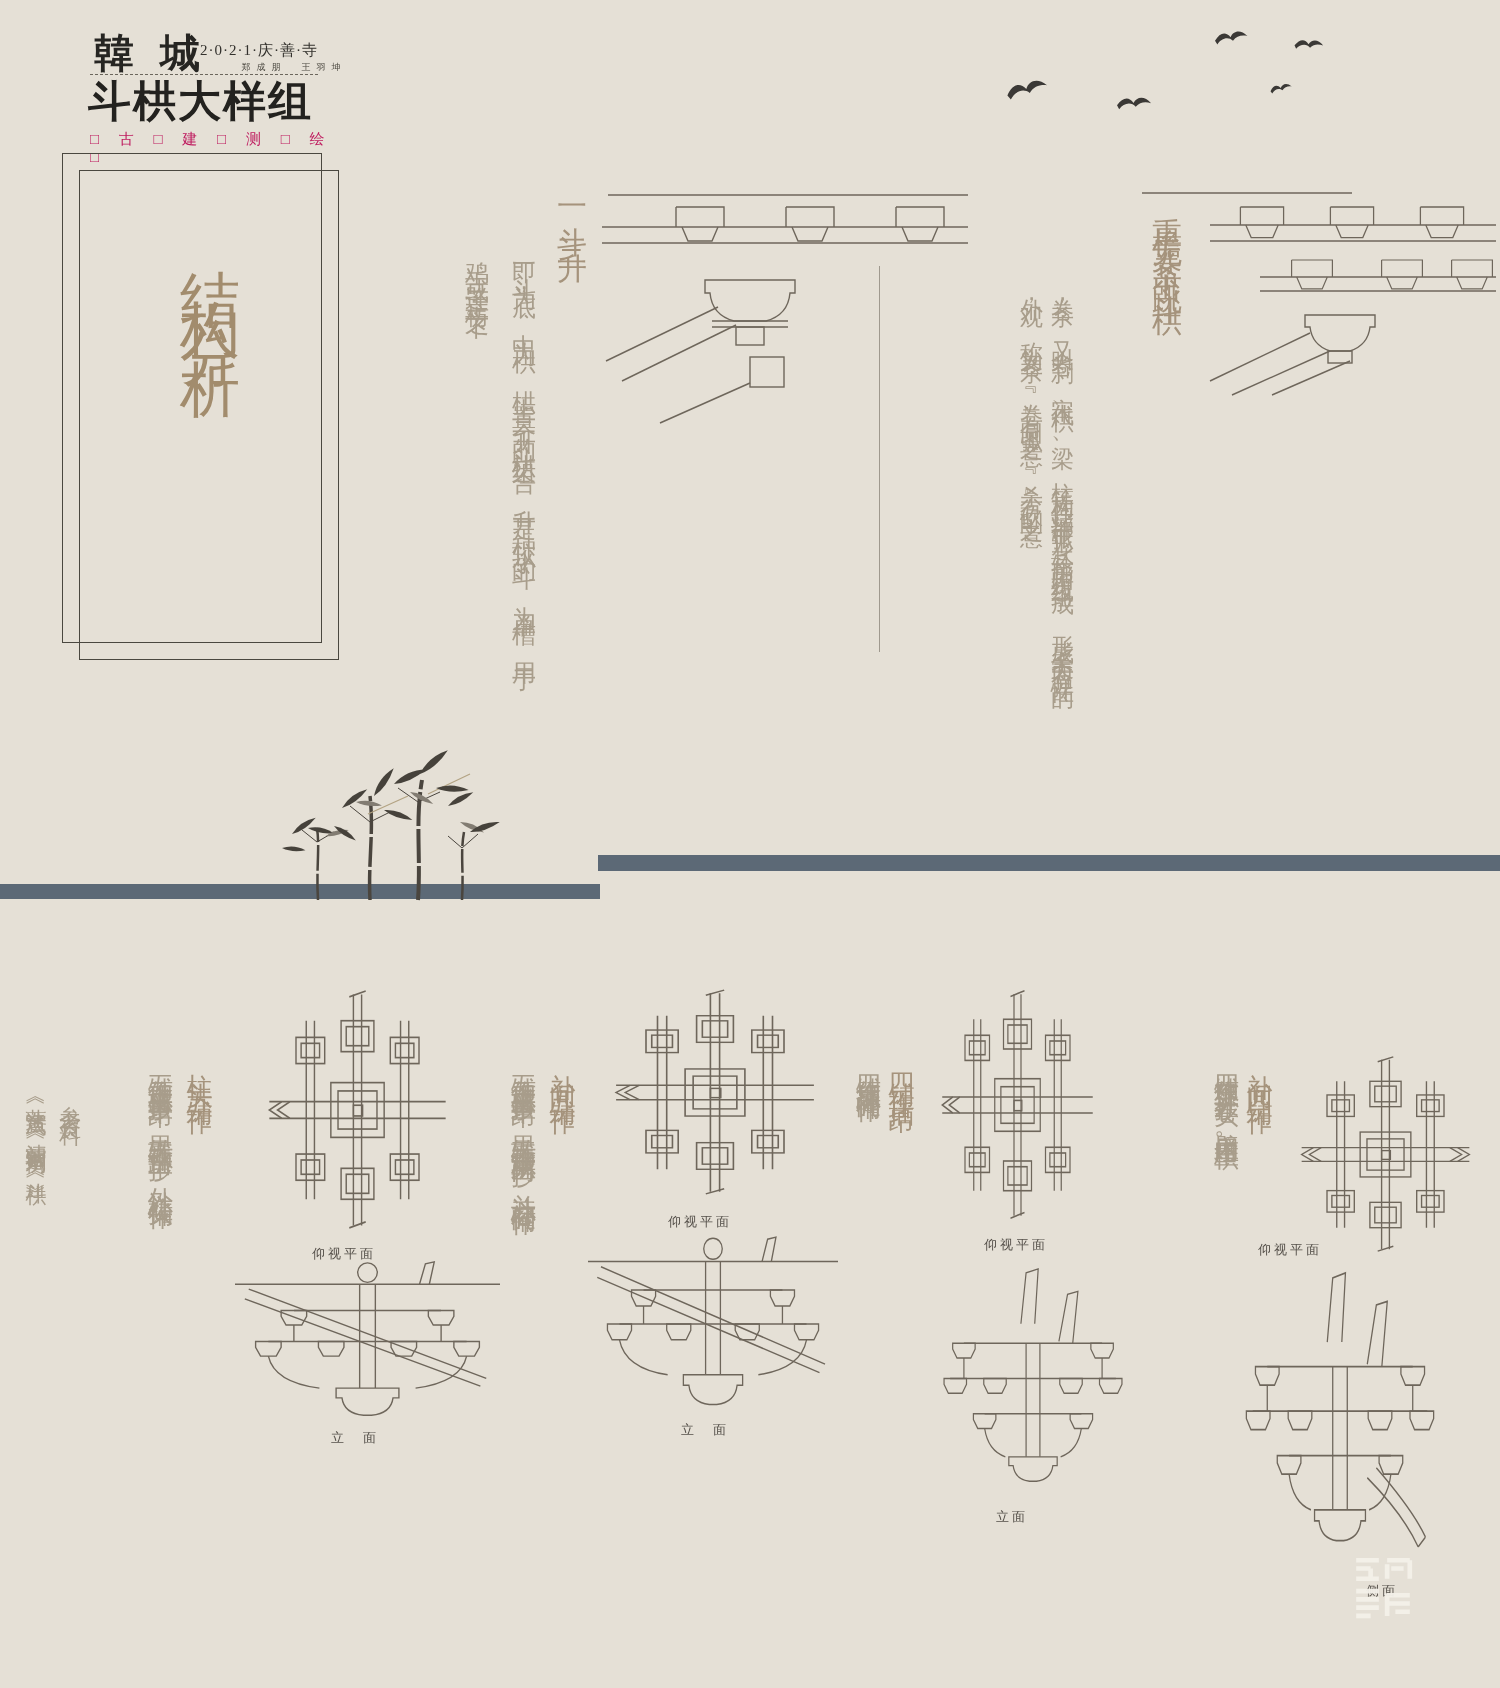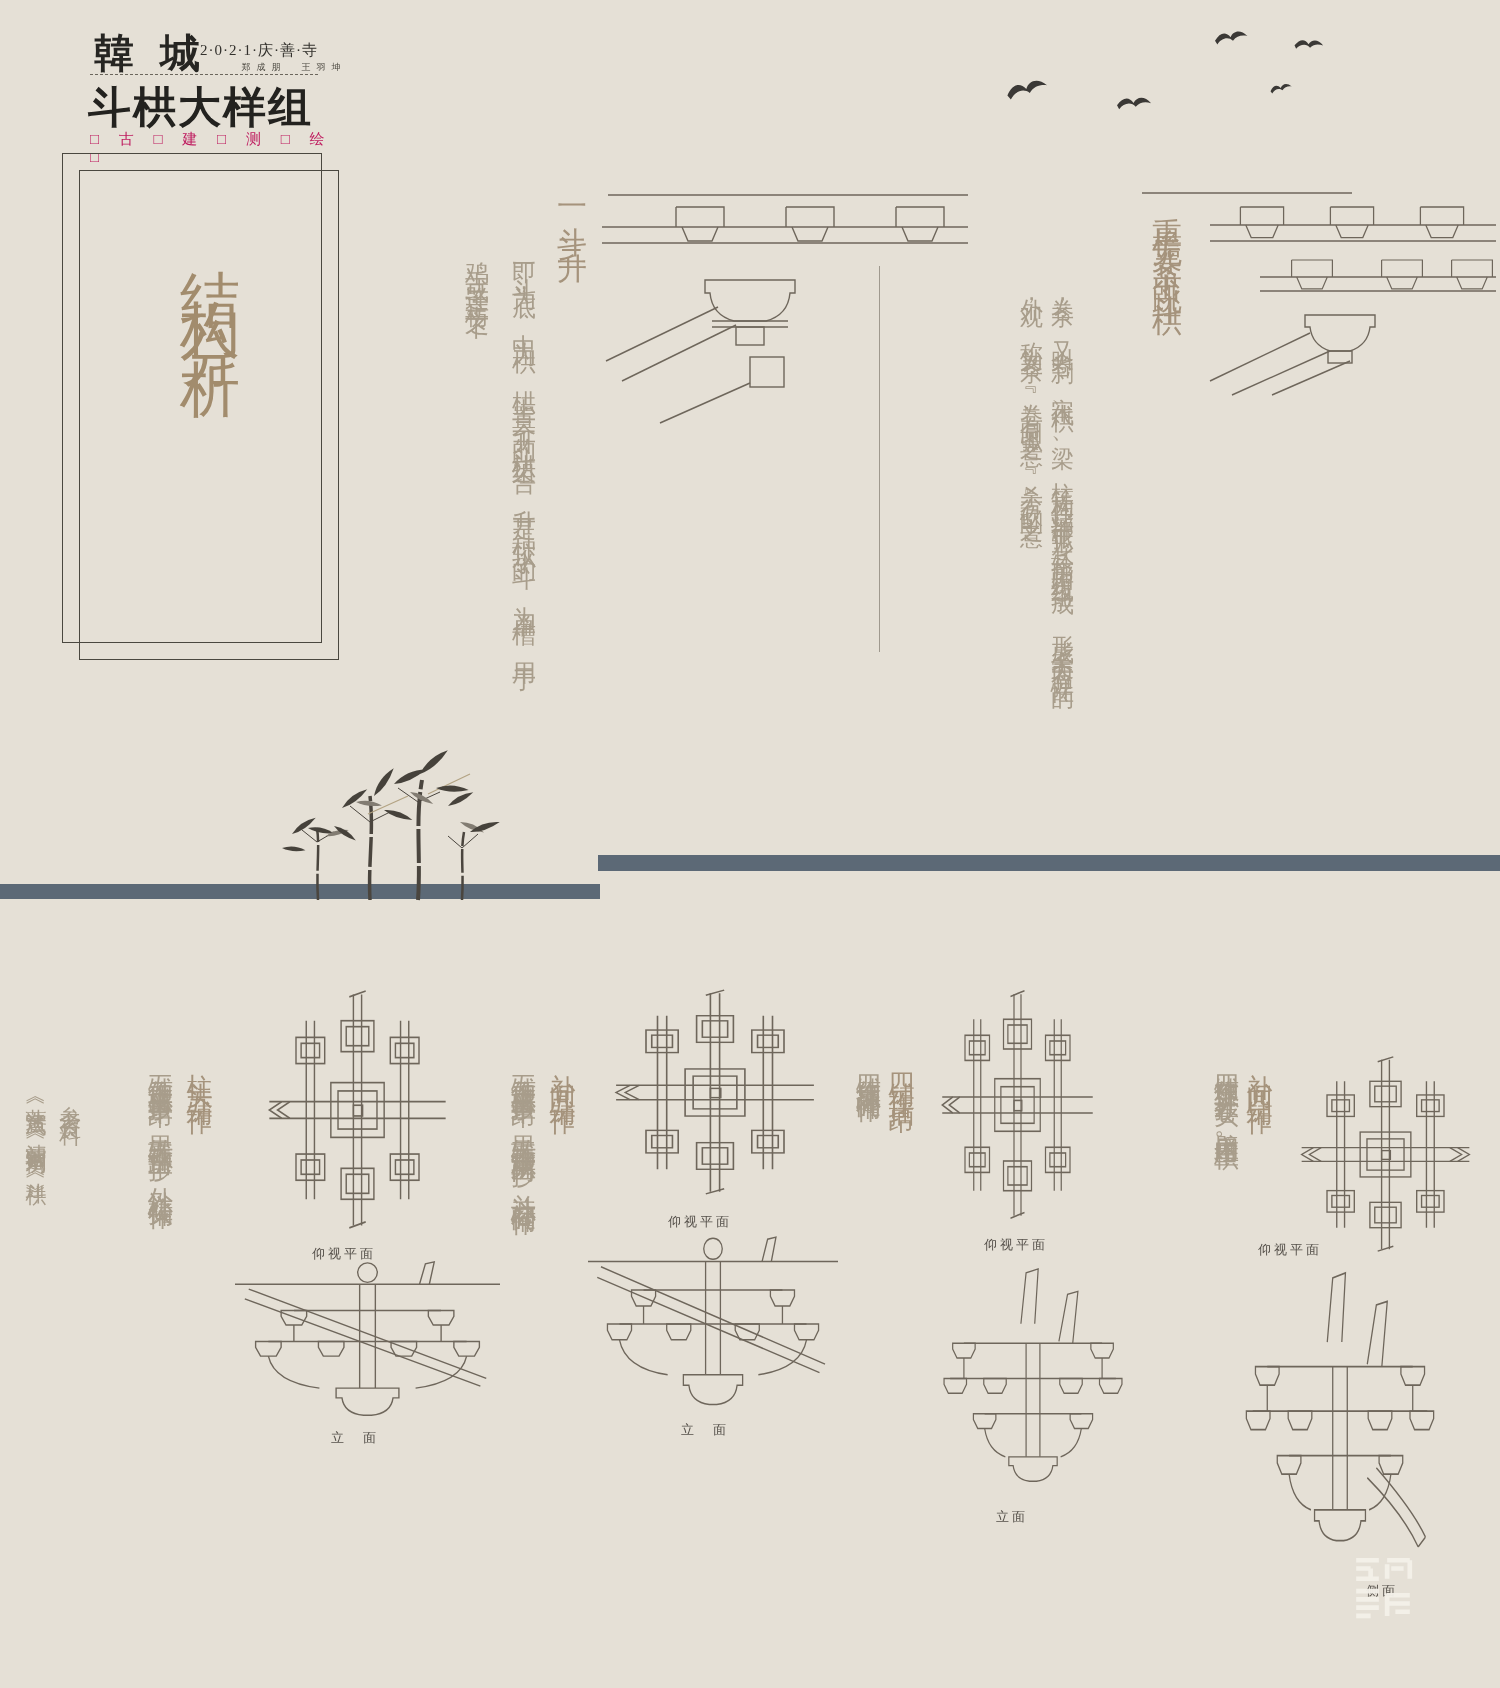--- a/index.html
+++ b/index.html
@@ -100,21 +100,21 @@
       <path id="bird" d="M0,9 C4,2 9,1 13,6 C15,1 21,-1 27,5 C22,4 18,5 15,9 C11,5 5,7 2,12 Z" fill="#3b3936"></path>
       <path id="leaf" d="M0,0 Q12,-7 26,-3 Q12,3 0,0 Z"></path>
     </defs>
   </svg>
 
   <div class="abs" style="left:88px;top:18px;width:240px;">
     <div class="abs brand" style="left:6px;top:8px;">韓城</div>
     <div class="abs dateline" style="left:112px;top:23px;width:180px;">2·0·2·1·庆·善·寺</div>
     <div class="abs authors" style="left:126px;top:43px;width:160px;text-align:center;">郑成朋　王羽坤</div>
     <div class="abs dash" style="left:2px;top:56px;width:228px;"></div>
-    <div class="abs bigtitle" style="left:0px;top:61px;width:260px;">斗栱大样组</div>
+    <div class="abs bigtitle" style="left:0px;top:55px;width:260px;">斗栱大样组</div>
     <div class="abs motto" style="left:2px;top:112px;width:260px;">□ 古 □ 建 □ 测 □ 绘 □</div>
   </div>
 
   <svg class="abs" style="left:990px;top:22px;" width="360" height="110" viewBox="0 0 360 110">
     <use href="#bird" transform="translate(16,60) scale(1.5) rotate(-6)"></use>
     <use href="#bird" transform="translate(128,72) scale(1.25) rotate(5)"></use>
     <use href="#bird" transform="translate(225,8) scale(1.2)"></use>
     <use href="#bird" transform="translate(306,14) scale(1.05) rotate(9)"></use>
     <use href="#bird" transform="translate(280,62) scale(0.8) rotate(-4)"></use>
   </svg>

